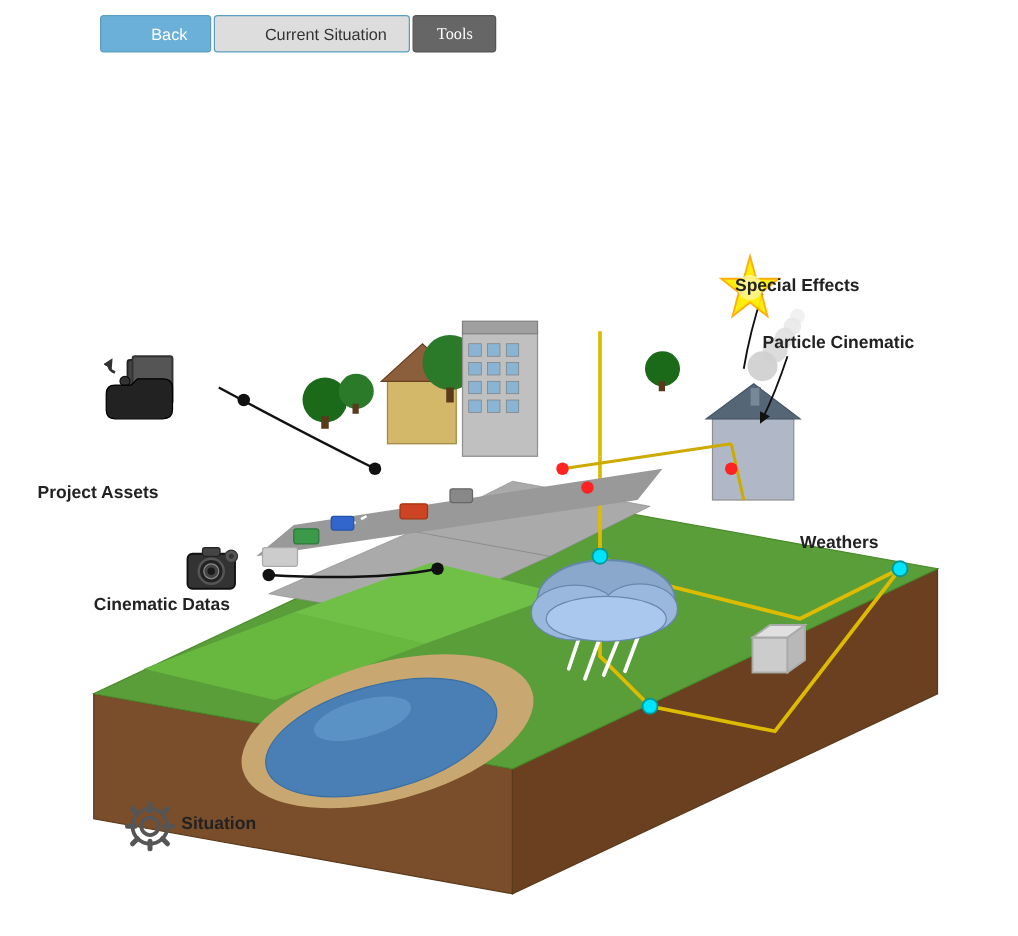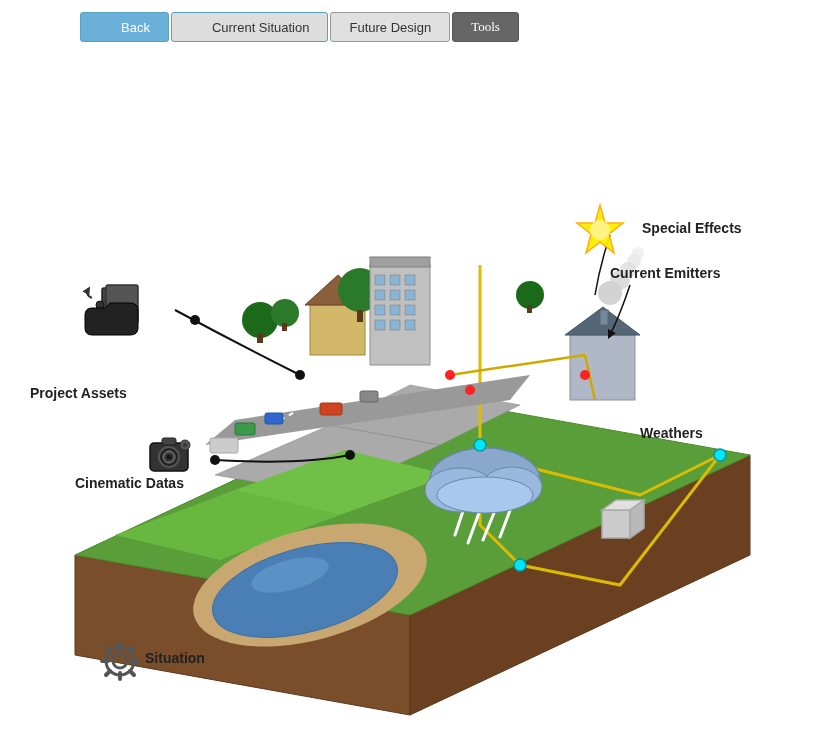--- a/index.html
+++ b/index.html
@@ -71,21 +71,20 @@
       height: 100%;
       z-index: 5;
     }
   </style>
 </head>
 <body>
 
 <div id="navbar">
   <button class="nav-btn active" style="background: rgb(106, 176, 216); color: white; border-color: rgb(90, 159, 192);">Back</button>
   <button class="nav-btn active" style="background: rgb(221, 221, 221); color: rgb(51, 51, 51);">Current Situation</button>
-  <button class="nav-btn">Future Design</button>
   <button class="nav-btn dark" style="background: rgb(102, 102, 102); color: white;">Tools</button>
 </div>
 
 <div id="scene">
 
   <svg id="scene-svg" viewBox="0 0 780 670" xmlns="http://www.w3.org/2000/svg">
 
     <polygon points="55,490 55,590 390,650 390,550" fill="#7a4e2a" stroke="#5a3a1a" stroke-width="1"></polygon>
 
     <polygon points="390,550 390,650 730,490 730,390" fill="#6b4020" stroke="#5a3a1a" stroke-width="1"></polygon>
@@ -257,20 +256,20 @@
     <circle cx="240" cy="255" r="18" fill="#1a6a1a"></circle>
     <rect x="237" y="268" width="6" height="10" fill="#5a3a1a"></rect>
     <circle cx="265" cy="248" r="14" fill="#2a7a2a"></circle>
     <rect x="262" y="258" width="5" height="8" fill="#5a3a1a"></rect>
 
     <circle cx="510" cy="230" r="14" fill="#1a6a1a"></circle>
     <rect x="507" y="240" width="5" height="8" fill="#5a3a1a"></rect>
 
   </svg>
 
-  <div class="scene-label" style="top:155px; left:622px;">Special Effects</div>
-  <div class="scene-label" style="top:200px; left:590px;">Current Emitters</div>
+  <div class="scene-label" style="top:155px; left:568px;">Special Effects</div>
+  <div class="scene-label" style="top:200px; left:590px;">Particle Cinematic</div>
   <div class="scene-label" style="top:320px; left:10px;">Project Assets</div>
   <div class="scene-label" style="top:410px; left:55px;">Cinematic Datas</div>
   <div class="scene-label" style="top:360px; left:620px;">Weathers</div>
   <div class="scene-label" style="top:585px; left:125px;">Situation</div>
 
 </div>
 
 </body></html>

